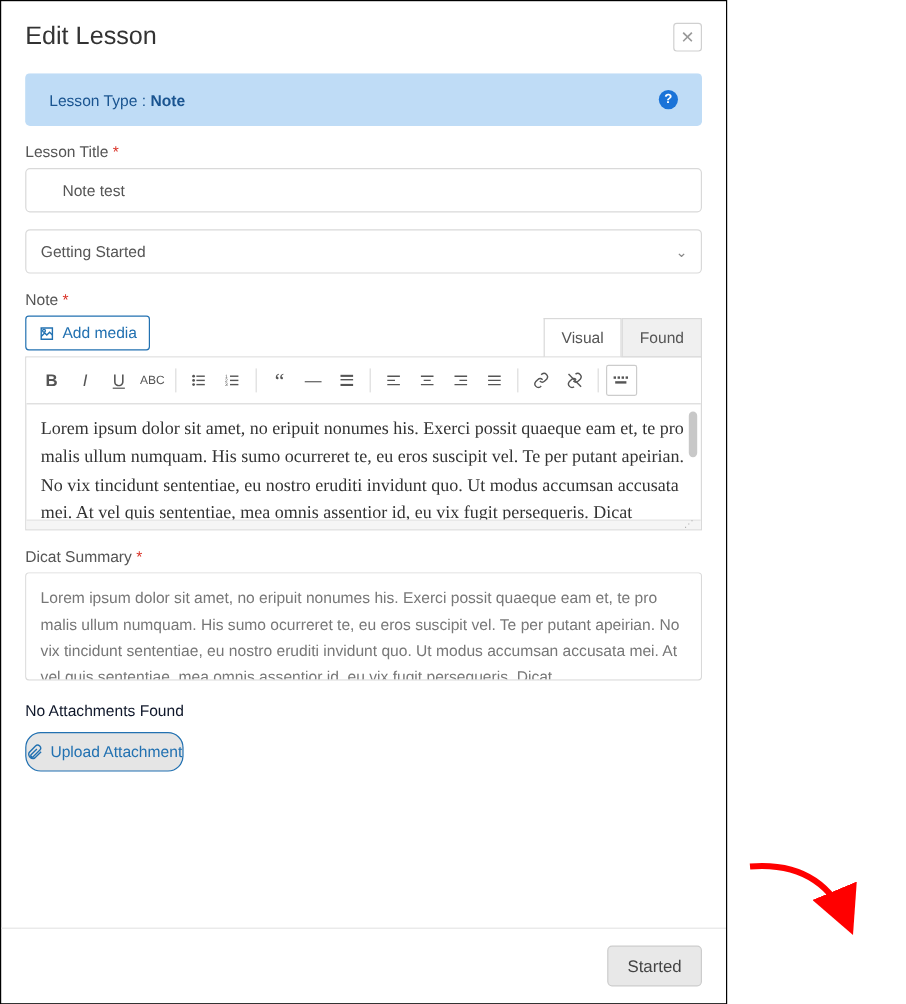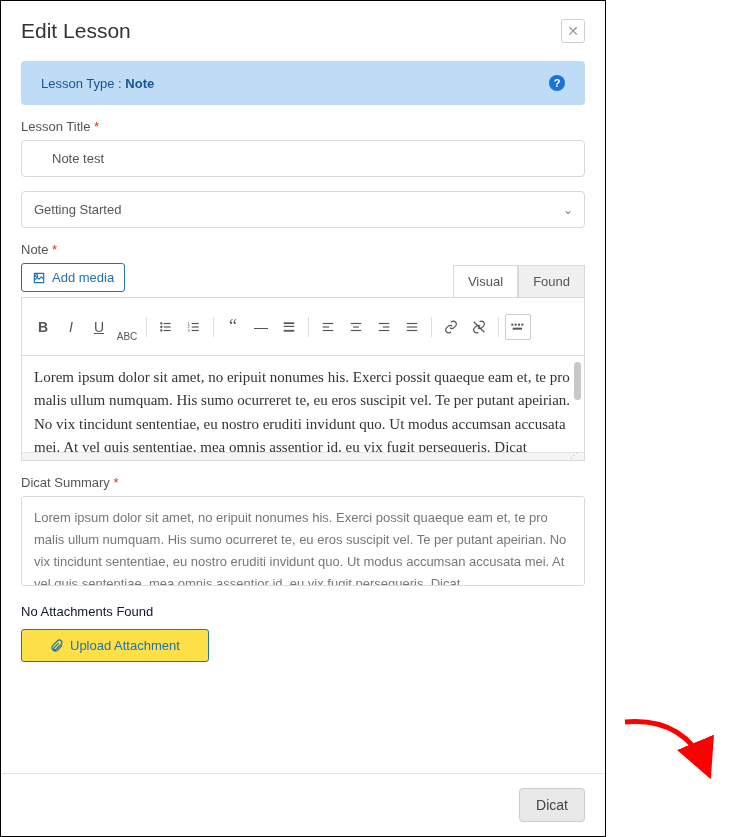--- a/index.html
+++ b/index.html
@@ -25,21 +25,21 @@
     .editor-tab { padding: 8px 14px; font-size: 13px; border: 1px solid #d9d9d9; background: #f0f0f0; cursor: pointer; color: #555; }
     .editor-tab.active { background: #fff; border-bottom-color: #fff; }
     .toolbar { display: flex; gap: 2px; padding: 6px 8px; border-bottom: 1px solid #d9d9d9; background: #fff; flex-wrap: wrap; align-items: center; }
     .tbtn { width: 26px; height: 26px; display: flex; align-items: center; justify-content: center; color: #555; cursor: pointer; border-radius: 2px; font-size: 14px; }
     .tsep { width: 1px; height: 20px; background: #ddd; margin: 0 4px; }
     .editor-content { padding: 10px 12px; font-family: Georgia, serif; font-size: 15px; line-height: 1.55; color: #333; height: 96px; overflow: hidden; position: relative; }
     .resize-handle { height: 8px; background: #f5f5f5; border-top: 1px solid #e5e5e5; display: flex; align-items: center; justify-content: flex-end; padding-right: 4px; }
     .resize-grip { width: 10px; height: 6px; color: #aaa; font-size: 8px; line-height: 3px; }
     .textarea { width: 100%; border: 1px solid #d9d9d9; border-radius: 3px; padding: 10px 12px; font-size: 13px; color: #777; height: 90px; resize: none; font-family: inherit; line-height: 1.7; }
     .attachment-none { font-size: 13px; color: #0f172a; }
-    .upload-btn { border: 1px solid #2271b1; color: #2271b1; background: #fde047; border-radius: 3px; padding: 8px 28px; font-size: 13px; display: inline-flex; align-items: center; gap: 6px; cursor: pointer; }
+    .upload-btn { border: 1px solid #2271b1; color: #2271b1; background: #e5e5e5; border-radius: 13px; padding: 8px 0; font-size: 13px; display: inline-flex; align-items: center; gap: 6px; cursor: pointer; }
     .modal-footer { padding: 14px 20px; display: flex; justify-content: flex-end; gap: 10px; }
     .btn-cancel { background: #e8e8e8; border: 1px solid #ccc; border-radius: 4px; padding: 8px 16px; font-size: 14px; color: #444; cursor: pointer; }
     .btn-submit { background: #3a8ee6; border: 1px solid #3a8ee6; border-radius: 4px; padding: 8px 16px; font-size: 14px; color: #fff; cursor: pointer; }
     .arrow-overlay { position: absolute; pointer-events: none; z-index: 100; }
     .editor-scrollbar { position: absolute; right: 3px; top: 3px; width: 7px; height: 38px; background: #c8c8c8; border-radius: 4px; }
     .field-block { display: flex; flex-direction: column; }
     .editor-top-row { display: flex; justify-content: space-between; align-items: center; margin-bottom: -1px; }
     .media-wrap { padding-bottom: 6px; }
   </style>
 </head>
@@ -95,21 +95,21 @@
         <div class="toolbar">
           <div class="tbtn">
               <b>B</b>
             </div>
           <div class="tbtn">
               <i>I</i>
             </div>
           <div class="tbtn">
               <u>U</u>
             </div>
-          <div class="tbtn" style="font-size:10px;margin-top:19px;">ABC</div>
+          <div class="tbtn" style="font-size:10px;">ABC</div>
           <div class="tsep"></div>
           <div class="tbtn">
             <svg width="14" height="14" viewBox="0 0 24 24" fill="#555">
                 <circle cx="4" cy="6" r="2"></circle>
                 <rect x="8" y="5" width="12" height="2"></rect>
                 <circle cx="4" cy="12" r="2"></circle>
                 <rect x="8" y="11" width="12" height="2"></rect>
                 <circle cx="4" cy="18" r="2"></circle>
                 <rect x="8" y="17" width="12" height="2"></rect>
               </svg>
@@ -210,21 +210,21 @@
           <svg width="14" height="14" viewBox="0 0 24 24" fill="none" stroke="#2271b1" stroke-width="2">
               <path d="M21 11l-9 9a6 6 0 01-8-8l9-9a4 4 0 016 6l-9 9a2 2 0 01-3-3l8-8"></path>
             </svg>
           <span>Upload Attachment</span>
         </button>
       </div>
     </div>
   </div>
 
   <div class="modal-footer">
-    <button class="btn-cancel">Dicat</button>
+    <button class="btn-cancel">Started</button>
   </div>
 </div>
 
 <svg class="arrow-overlay" style="left:615px;top:712px;" width="120" height="80">
   <defs>
     <marker id="arrowhead" markerWidth="8" markerHeight="8" refX="6" refY="4" orient="auto">
       <polygon points="0 0, 8 4, 0 8" fill="#ff0000"></polygon>
     </marker>
   </defs>
   <path d="M 10 10 Q 70 5 92 58" stroke="#ff0000" stroke-width="5" fill="none" marker-end="url(#arrowhead)"></path>

